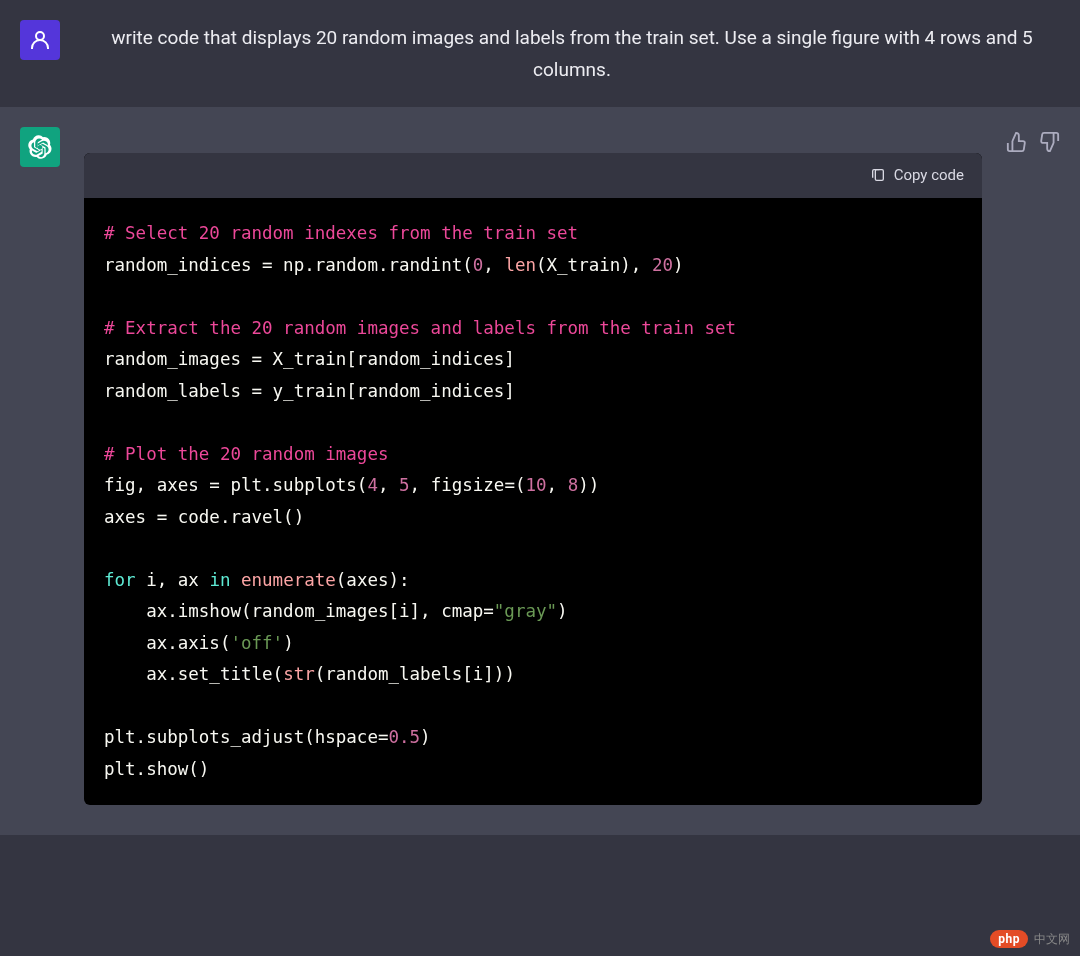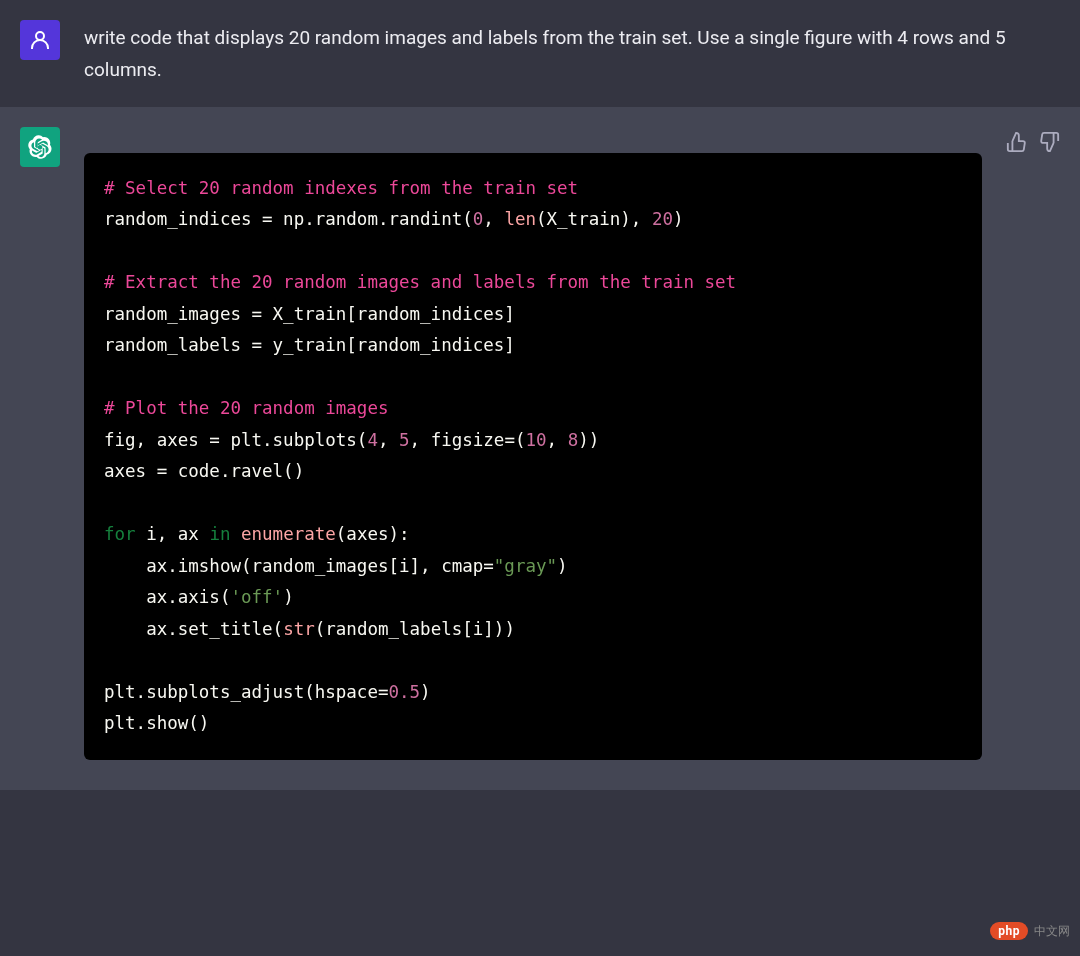--- a/index.html
+++ b/index.html
@@ -15,20 +15,21 @@
       height: 956px;
       overflow: hidden;
     }
     .message-row {
       display: flex;
       padding: 20px 20px;
       gap: 24px;
     }
     .user-row {
       background: #343541;
+      text-align: center;
     }
     .assistant-row {
       background: #444654;
       padding-bottom: 30px;
     }
     .avatar {
       width: 40px;
       height: 40px;
       border-radius: 4px;
       flex-shrink: 0;
@@ -92,27 +93,27 @@
     .code-body {
       padding: 20px 20px;
       font-family: "SF Mono", Monaco, Menlo, Consolas, monospace;
       font-size: 17.5px;
       line-height: 1.8;
       white-space: pre;
       color: #f8f8f2;
       overflow-x: auto;
     }
     .tok-comment { color: #ec4899; text-align: center; }
-    .tok-keyword { color: #15803d; }
+    .tok-keyword { color: #5eead4; }
     .tok-builtin { color: #fca5a5; }
     .tok-num { color: #ce70a0; }
     .tok-str { color: #6a9955; }
     .watermark {
       position: absolute;
-      bottom: 16px;
+      bottom: 8px;
       right: 10px;
       display: flex;
       align-items: center;
       gap: 6px;
     }
     .watermark-badge {
       background: #e34c26;
       color: #fff;
       font-size: 12px;
       padding: 2px 8px;
@@ -140,20 +141,29 @@
 
 <div class="message-row assistant-row">
   <div class="avatar assistant-avatar">
     <svg viewBox="0 0 41 41" fill="#fff">
       <path d="M37.5 16.8c.9-2.7.6-5.7-.9-8.1-2.2-3.8-6.6-5.8-10.9-4.9C23.8 1.6 21 .3 18 .5c-4.4.2-8.2 3-9.6 7.2-2.8.6-5.2 2.3-6.6 4.8-2.2 3.8-1.7 8.6 1.3 11.9-.9 2.7-.6 5.7.9 8.1 2.2 3.8 6.6 5.8 10.9 4.9 1.9 2.2 4.7 3.5 7.7 3.3 4.4-.2 8.2-3 9.6-7.2 2.8-.6 5.2-2.3 6.6-4.8 2.2-3.8 1.7-8.6-1.3-11.9zM22.6 37.9c-1.8.1-3.6-.6-4.9-1.9l6.8-3.9c.3-.2.6-.6.6-1V21.5l2.9 1.7v7.9c0 3.7-2.8 6.7-6.4 6.8h1zM7.8 31.6c-.9-1.6-1.3-3.5-.9-5.3l6.8 3.9c.3.2.8.2 1.1 0l8.3-4.8v3.3l-7 4c-3.2 1.8-7.2.7-9-2.4l.7 1.3zM6 15.7c.9-1.6 2.4-2.8 4.2-3.3v8c0 .4.2.8.6 1l8.3 4.8-2.9 1.7-7-4c-3.2-1.8-4.3-5.9-2.5-9l-.7.8zm24.2 5.6l-8.3-4.8 2.9-1.7 7 4c3.2 1.8 4.3 5.9 2.5 9-.9 1.6-2.4 2.8-4.2 3.3v-8c0-.4-.2-.8-.6-1l.7-.8zm2.9-4.3l-6.8-3.9c-.3-.2-.8-.2-1.1 0l-8.3 4.8v-3.3l7-4c3.2-1.8 7.2-.7 9 2.4.9 1.6 1.3 3.5.9 5.3l-.7-1.3zM15.3 22.2l-2.9-1.7v-7.9c0-3.7 3-6.7 6.7-6.7 1.8 0 3.6.7 4.9 2l-6.8 3.9c-.3.2-.6.6-.6 1v9.6l-1.3-.2zm1.6-3.4l3.7-2.1 3.7 2.1v4.3l-3.7 2.1-3.7-2.1v-4.3z"></path>
     </svg>
   </div>
   <div class="message-content">
 
     <div class="code-block">
+      <div class="code-header">
+        <div class="copy-btn">
+          <svg viewBox="0 0 24 24" fill="none" stroke="currentColor" stroke-width="2">
+            <rect x="8" y="4" width="12" height="16" rx="2"></rect>
+            <path d="M4 16V6a2 2 0 0 1 2-2h8"></path>
+          </svg>
+          <span>Copy code</span>
+        </div>
+      </div>
       <div class="code-body"><span class="tok-comment"># Select 20 random indexes from the train set</span>
 <span>random_indices = np.random.randint(</span><span class="tok-num">0</span><span>, </span><span class="tok-builtin">len</span><span>(X_train), </span><span class="tok-num">20</span><span>)</span>
 
 <span class="tok-comment"># Extract the 20 random images and labels from the train set</span>
 <span>random_images = X_train[random_indices]</span>
 <span>random_labels = y_train[random_indices]</span>
 
 <span class="tok-comment"># Plot the 20 random images</span>
 <span>fig, axes = plt.subplots(</span><span class="tok-num">4</span><span>, </span><span class="tok-num">5</span><span>, figsize=(</span><span class="tok-num">10</span><span>, </span><span class="tok-num">8</span><span>))</span>
 <span>axes = code.ravel()</span>

